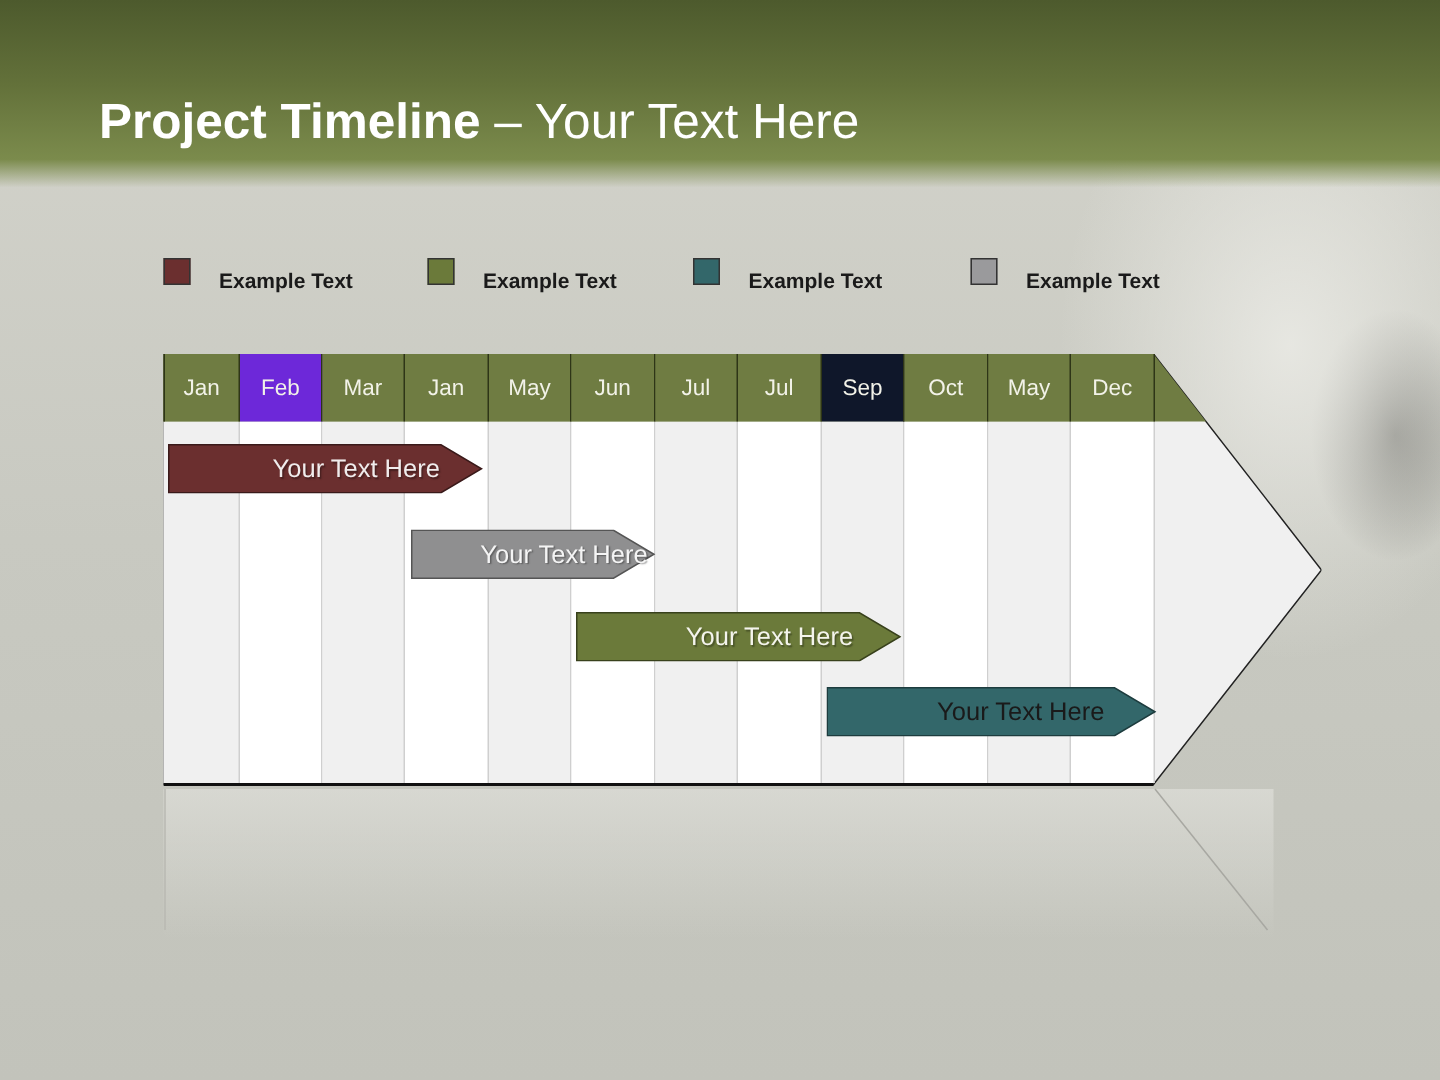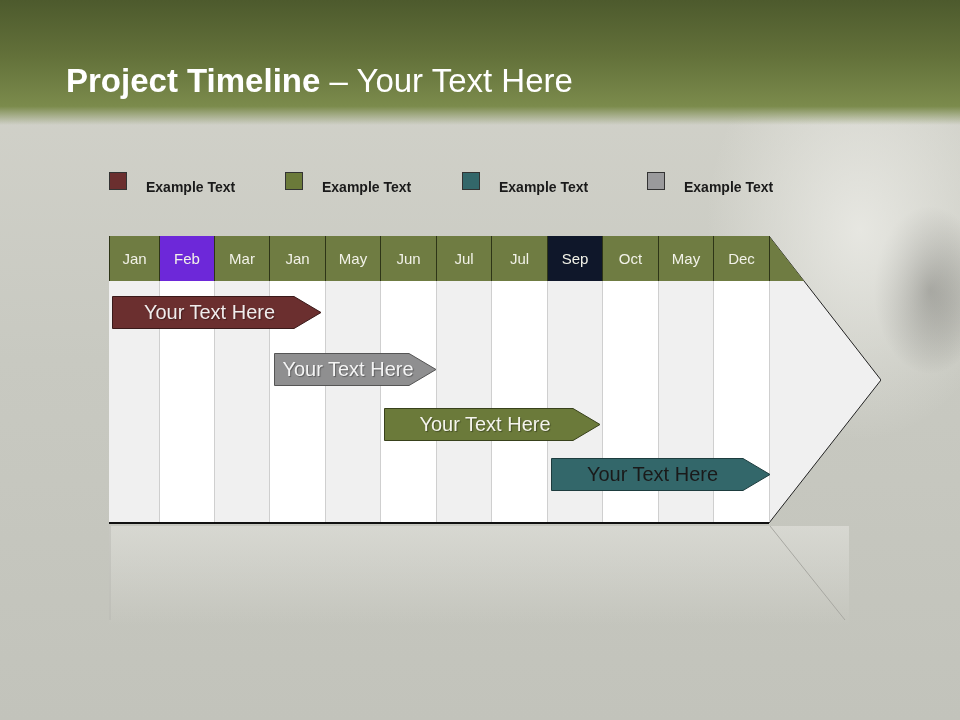--- a/index.html
+++ b/index.html
@@ -28,21 +28,21 @@
   .chart svg { position:absolute; left:0; top:0; }
   .month-cell {
     position:absolute; top:0; height:45px; display:flex; align-items:center; justify-content:center;
     color:#f2f2e8; font-size:15px; box-sizing:border-box; border-right:1px solid #2e3517;
   }
   .col { position:absolute; top:45px; height:241px; box-sizing:border-box; border-right:1px solid #cfcfcf; }
   .bar { position:absolute; height:33px; }
   .bar svg { position:absolute; left:0; top:0; }
   .bar-label {
     position:absolute; top:0; height:33px; display:flex; align-items:center; justify-content:center;
-    font-size:20px; white-space:nowrap; text-shadow:1px 1px 1px rgba(0,0,0,0.35);
+    font-size:17px; white-space:nowrap; text-shadow:1px 1px 1px rgba(0,0,0,0.35);padding-left:28px;
   }
   .reflection {
     position:absolute; left:109px; top:526px; width:740px; height:100px;
     background:linear-gradient(180deg, rgba(230,230,225,0.55), rgba(210,210,205,0));
   }
 </style>
 </head>
 <body>
 
 <div class="banner"></div>

